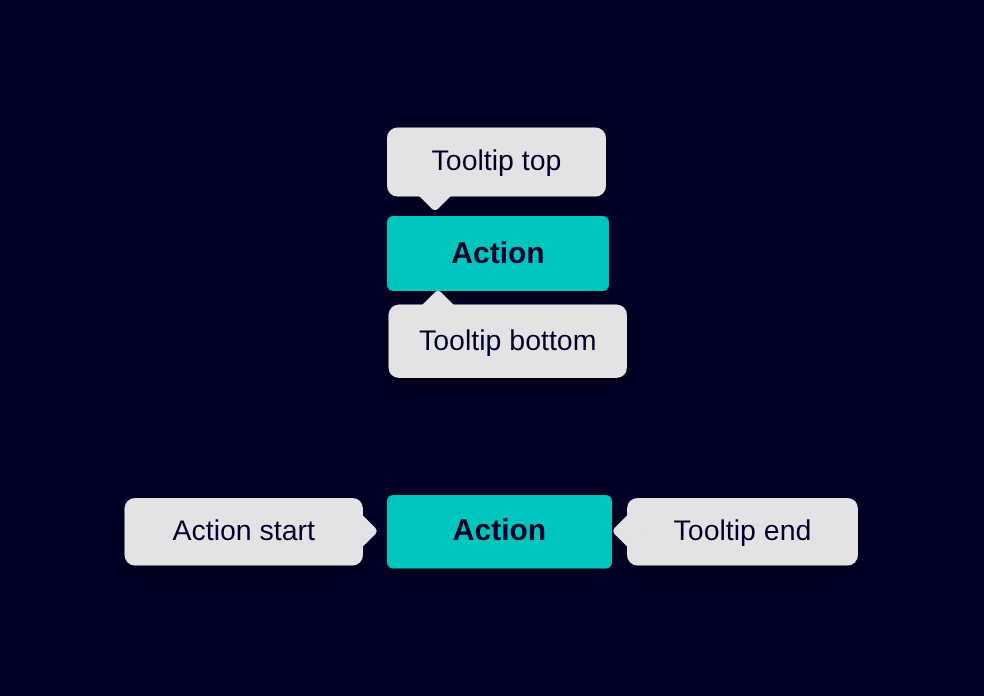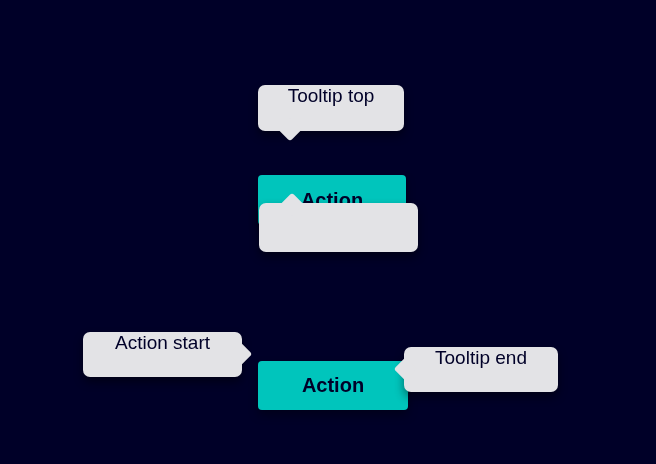--- a/index.html
+++ b/index.html
@@ -9,21 +9,21 @@
     background:#000028;
     overflow:hidden;
     font-family:"Liberation Sans", sans-serif;
   }
   
   .tooltip{
     position:absolute;
     background:#e3e3e6;
     color:#000028;
     border-radius:7px;
-    display:flex;justify-content:center;
+    display:flex;align-items:center;justify-content:center;
     font-size:19px;
     box-shadow:0 5px 10px rgba(0,0,0,0.45);
   }
   .tooltip .txt{position:relative;z-index:2;white-space:nowrap;}
   
   .arrow{
     position:absolute;
     width:16px;height:16px;
     background:#e3e3e6;
     transform:rotate(45deg);
@@ -39,50 +39,50 @@
     background:#00c5bc;
     color:#000028;
     border:none;
     border-radius:4px;
     display:flex;align-items:center;justify-content:center;
     font-family:"Liberation Sans", sans-serif;
     font-size:20px;font-weight:bold;
     cursor:pointer;
     box-shadow:0 5px 10px rgba(0,0,0,0.35);
     padding:0;
-    margin-top:31px;
   }
   
   #tooltip-top    {left:258px;top:85px; width:146px;height:46px;}
   #tooltip-top    .arrow{left:24px;}
   #action-top     {left:258px;top:144px;width:148px;height:50px;}
   #tooltip-bottom {left:259px;top:203px;width:159px;height:49px;}
   #tooltip-bottom .arrow{left:25px;}
   #tooltip-start  {left:83px; top:332px;width:159px;height:45px;}
   #tooltip-start  .arrow{top:14px;}
   #action-bottom  {left:258px;top:330px;width:150px;height:49px;}
-  #tooltip-end    {left:404px;top:332px;width:154px;height:45px;margin-top:15px;}
+  #tooltip-end    {left:418px;top:332px;width:154px;height:45px;}
   #tooltip-end    .arrow{top:14px;}
 </style>
 </head>
 <body>
 
 <div class="canvas">
 
   <div class="tooltip" id="tooltip-top">
     <span class="arrow down"></span>
     <span class="txt">Tooltip top</span>
   </div>
 
   <button class="action-btn" id="action-top">
     <span>Action</span>
   </button>
 
   <div class="tooltip" id="tooltip-bottom">
     <span class="arrow up"></span>
+    <span class="txt">Tooltip bottom</span>
   </div>
 
   <div class="tooltip" id="tooltip-start">
     <span class="arrow right"></span>
     <span class="txt">Action start</span>
   </div>
 
   <button class="action-btn" id="action-bottom">
     <span>Action</span>
   </button>

